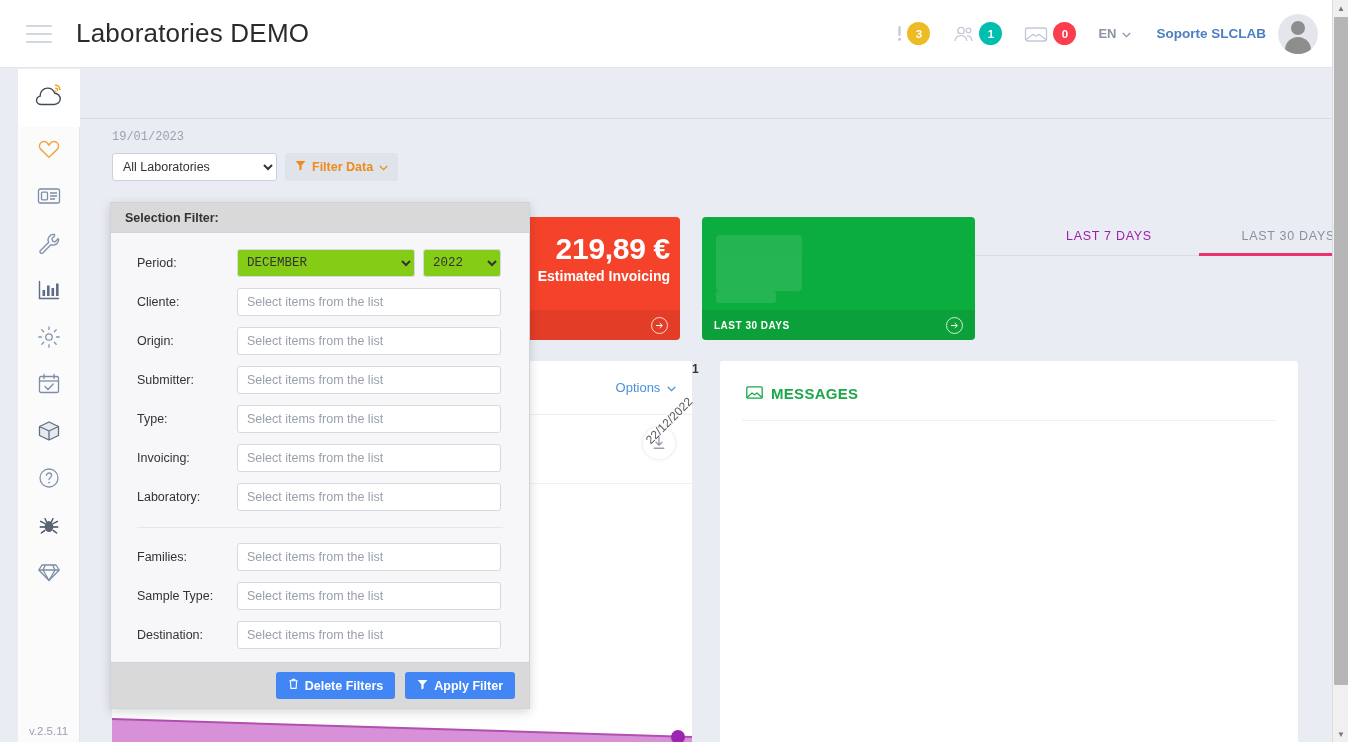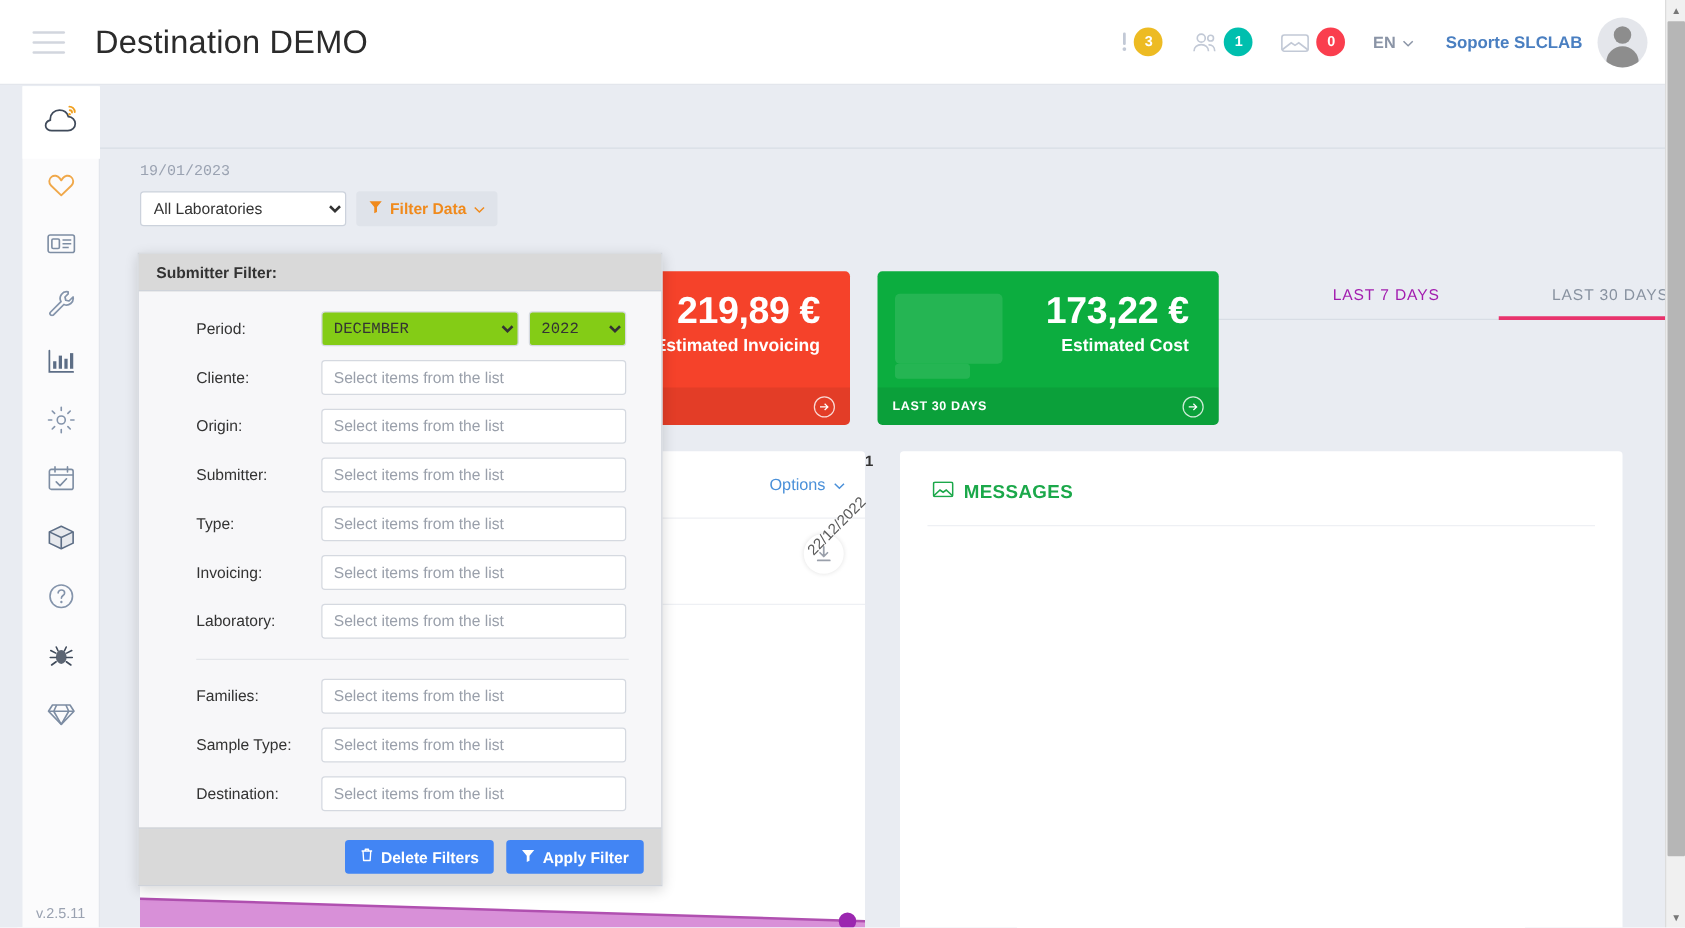--- a/index.html
+++ b/index.html
@@ -137,21 +137,21 @@
   }
   .kpi {
     width: 273px; height: 123px; border-radius: 4px; position: relative;
     overflow: hidden; color: #fff; cursor: pointer;
   }
   .kpi.blue  { background: #3d7ef2; }
   .kpi.red   { background: #f5422a; }
   .kpi.green { background: #0cad3f; }
   .kpi-deco { position: absolute; left: 0; top: 0; width: 160px; height: 92px; opacity: .10; }
   .kpi-body {
-    position: absolute; right: 24px; top: 16px; text-align: right;
+    position: absolute; right: 10px; top: 16px; text-align: right;
   }
   .kpi-value { font-size: 30px; font-weight: bold; line-height: 1.05; letter-spacing: -.3px; }
   .kpi-label { font-size: 14px; font-weight: bold; margin-top: 3px; }
   .kpi-foot {
     position: absolute; left: 0; right: 0; bottom: 0; height: 30px;
     background: rgba(0,0,0,.07); display: flex; align-items: center;
     justify-content: space-between; padding: 0 12px;
   }
   .kpi-foot span { font-size: 10px; font-weight: bold; letter-spacing: .5px; }
   .kpi-arrow {
@@ -205,21 +205,21 @@
   .filter-panel {
     position: absolute; left: 110px; top: 202px; width: 420px; height: 507px;
     background: #f7f7f9; border: 1px solid #cfd3da;
     box-shadow: 0 3px 10px rgba(0,0,0,.16); z-index: 50;
   }
   .fp-title {
     height: 30px; background: #d9d9d9; display: flex; align-items: center;
     padding-left: 14px; font-size: 12.5px; font-weight: bold; color: #333;
     border-bottom: 1px solid #cfd3da;
   }
-  .fp-body { padding: 10px 0 0 0; margin-left: 20px; }
+  .fp-body { padding: 10px 0 0 0; }
   .fp-row {
     display: flex; align-items: center; padding: 0 28px 0 26px; height: 39px;
   }
   .fp-label { width: 100px; font-size: 12.5px; color: #333; }
   .fp-input {
     flex: 1; height: 28px; border: 1px solid #d5d9e0; border-radius: 3px;
     background: #fff; font-size: 12.5px; color: #333; padding: 0 9px;
     font-family: "Liberation Sans", sans-serif;
   }
   .fp-input::placeholder { color: #9aa0ab; }
@@ -266,21 +266,21 @@
 <body>
 
 <div id="app">
 
   <div class="topbar">
     <div class="hamburger">
       <i></i>
         <i></i>
         <i></i>
     </div>
-    <div class="app-title">Destination DEMO</div>
+    <div class="app-title">Laboratories DEMO</div>
 
     <div class="topbar-right">
 
       <div class="notif-group">
         <span class="notif-icon">
           <svg width="5" height="17" viewBox="0 0 5 17">
               <rect x="1.4" y="1" width="2.2" height="10" rx="1" fill="#c2c9d6"></rect>
               <circle cx="2.5" cy="14.2" r="1.5" fill="#c2c9d6"></circle>
             </svg>
         </span>
@@ -511,24 +511,20 @@
               </svg>
           </span>
         </div>
       </div>
 
       <div class="kpi green">
         <svg class="kpi-deco" viewBox="0 0 160 92">
           <rect x="14" y="18" width="86" height="56" rx="4" fill="#fff"></rect>
           <rect x="14" y="74" width="60" height="12" rx="3" fill="#fff"></rect>
         </svg>
-        <div class="kpi-body">
-          <div class="kpi-value">173,22 €</div>
-          <div class="kpi-label">Estimated Cost</div>
-        </div>
         <div class="kpi-foot">
           <span>LAST 30 DAYS</span>
           <span class="kpi-arrow">
             <svg width="9" height="9" viewBox="0 0 9 9">
                 <path d="M1 4.5h6.2M4.7 2 7.3 4.5 4.7 7" stroke="#fff" stroke-width="1" fill="none"></path>
               </svg>
           </span>
         </div>
       </div>
     </div>
@@ -573,21 +569,21 @@
           </svg>
         </span>
         <span>MESSAGES</span>
       </div>
       <div class="msg-sep"></div>
     </div>
 
   </div>
 
   <div class="filter-panel">
-    <div class="fp-title">Submitter Filter:</div>
+    <div class="fp-title">Selection Filter:</div>
 
     <div class="fp-body">
 
       <div class="fp-row">
         <div class="fp-label">Period:</div>
         <select class="fp-sel month">
           <option>DECEMBER</option>
         </select>
         <select class="fp-sel year">
           <option>2022</option>

